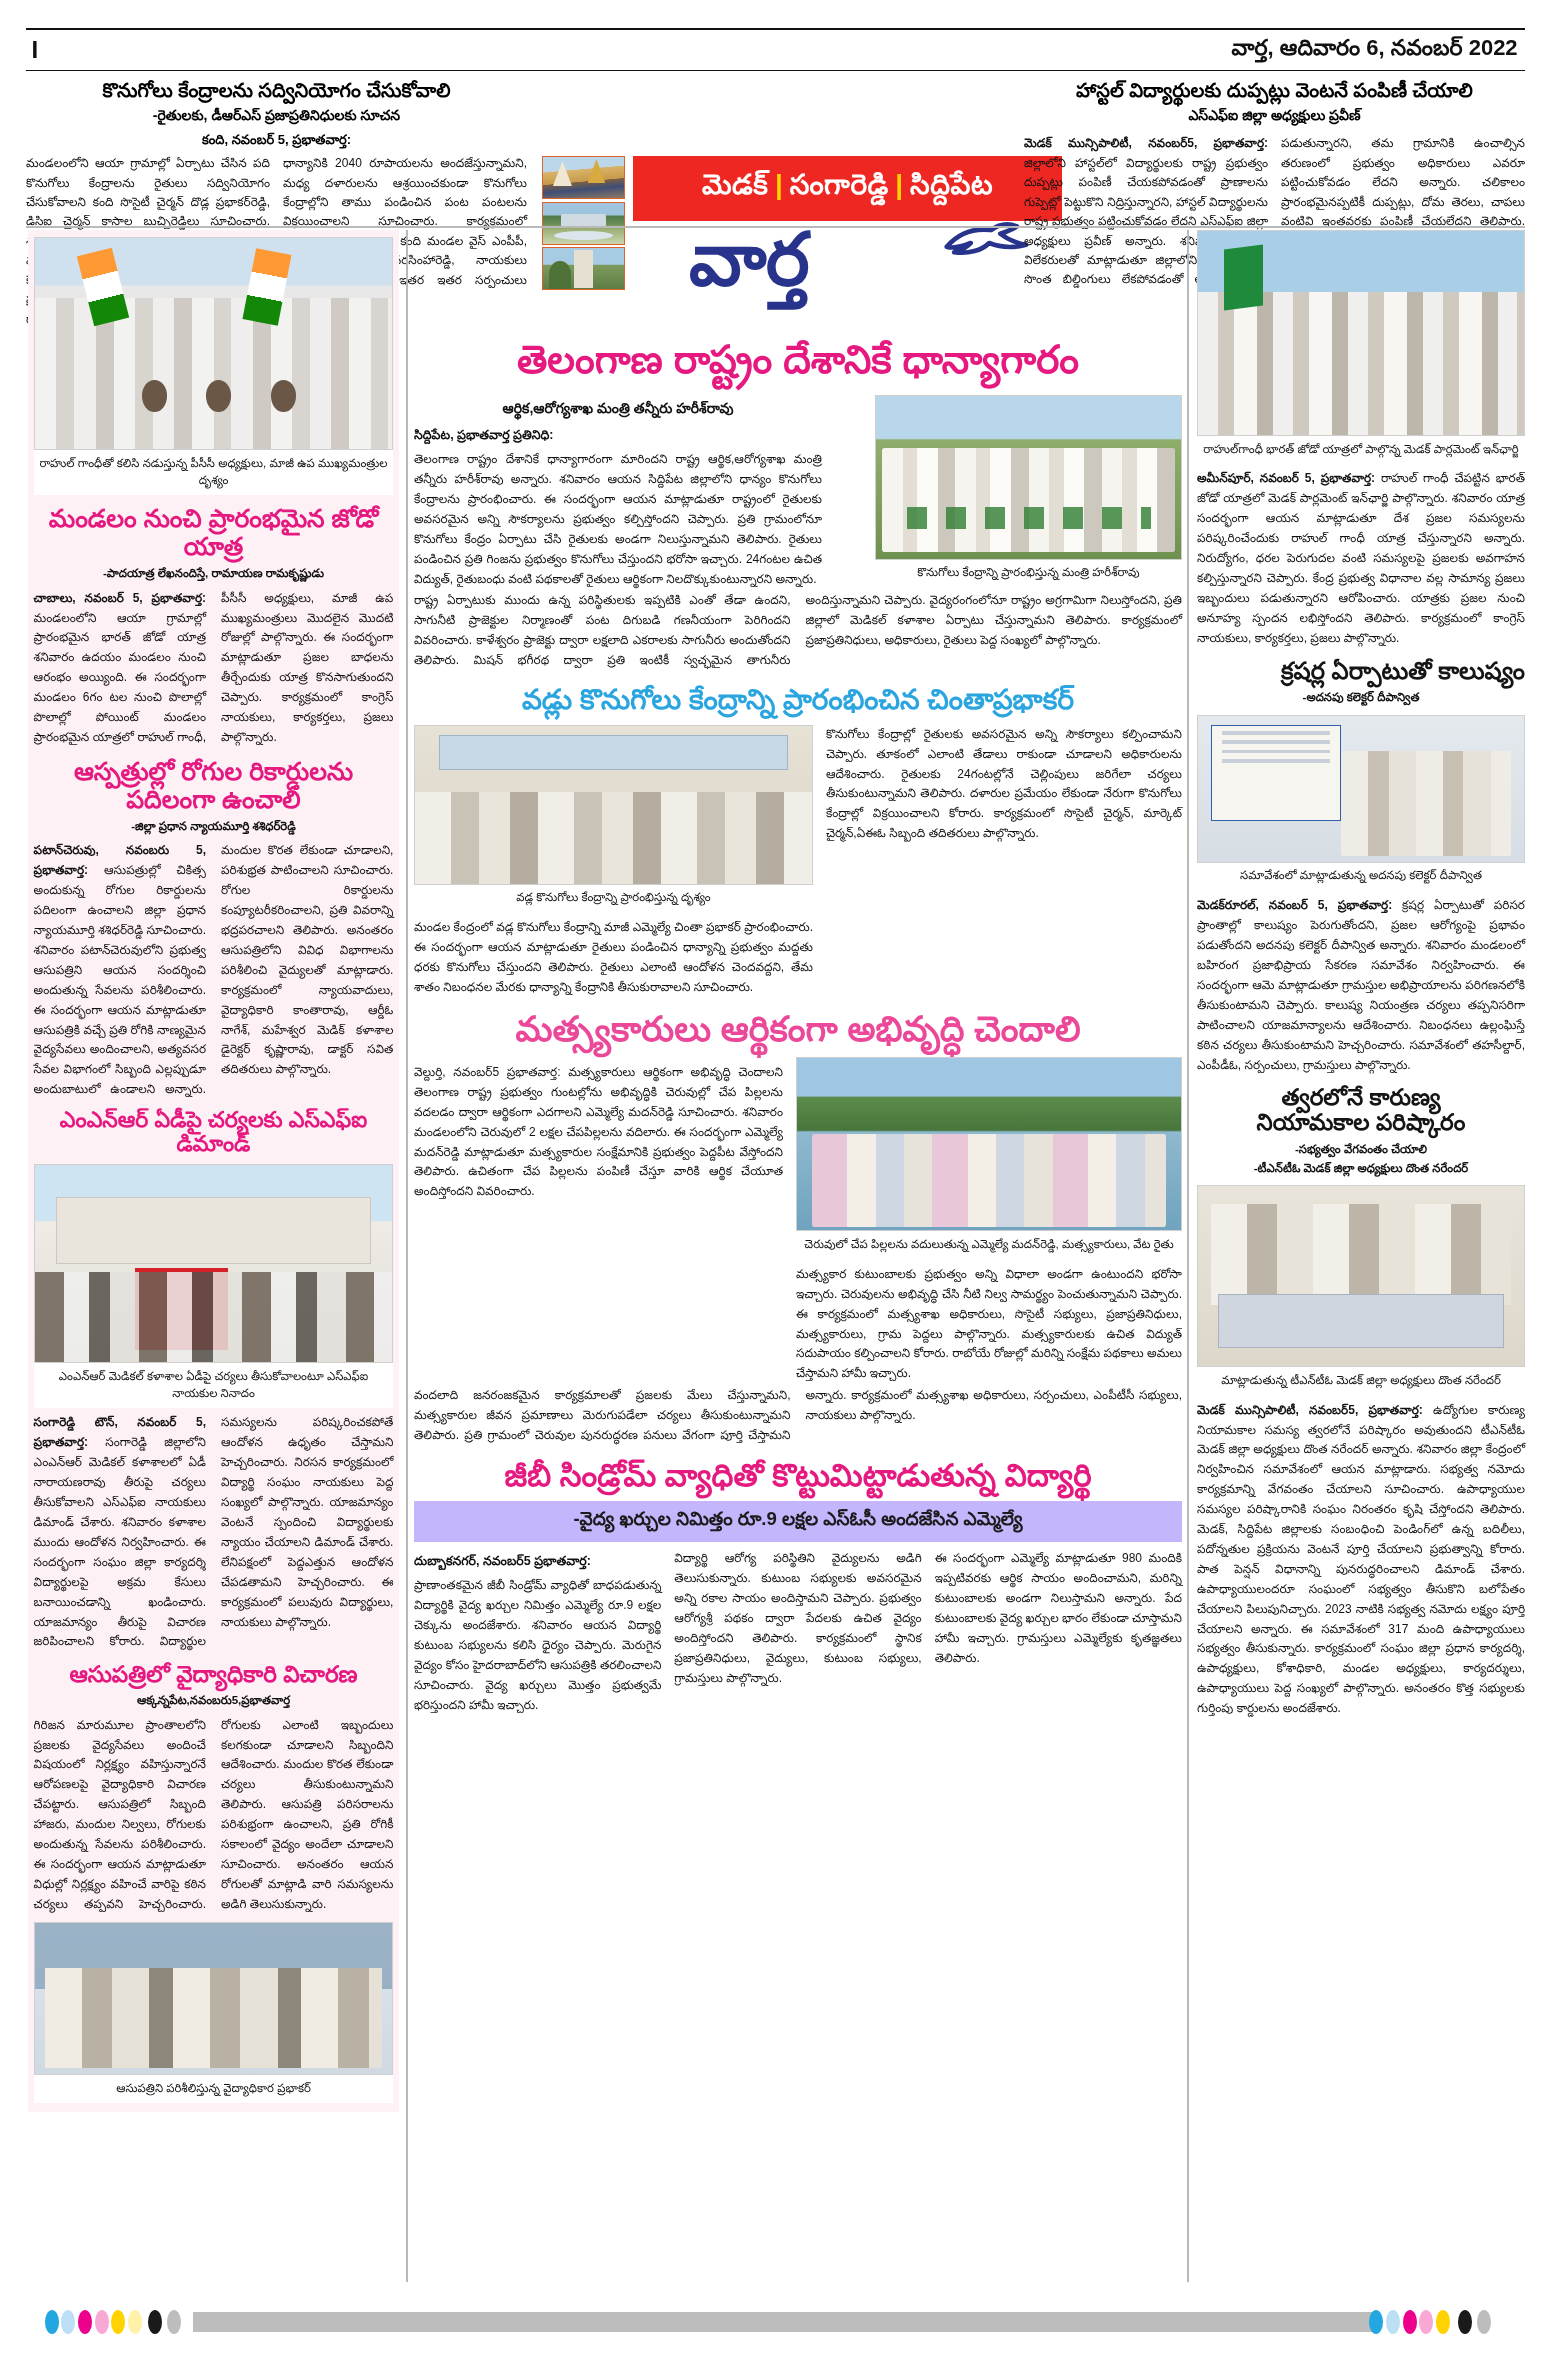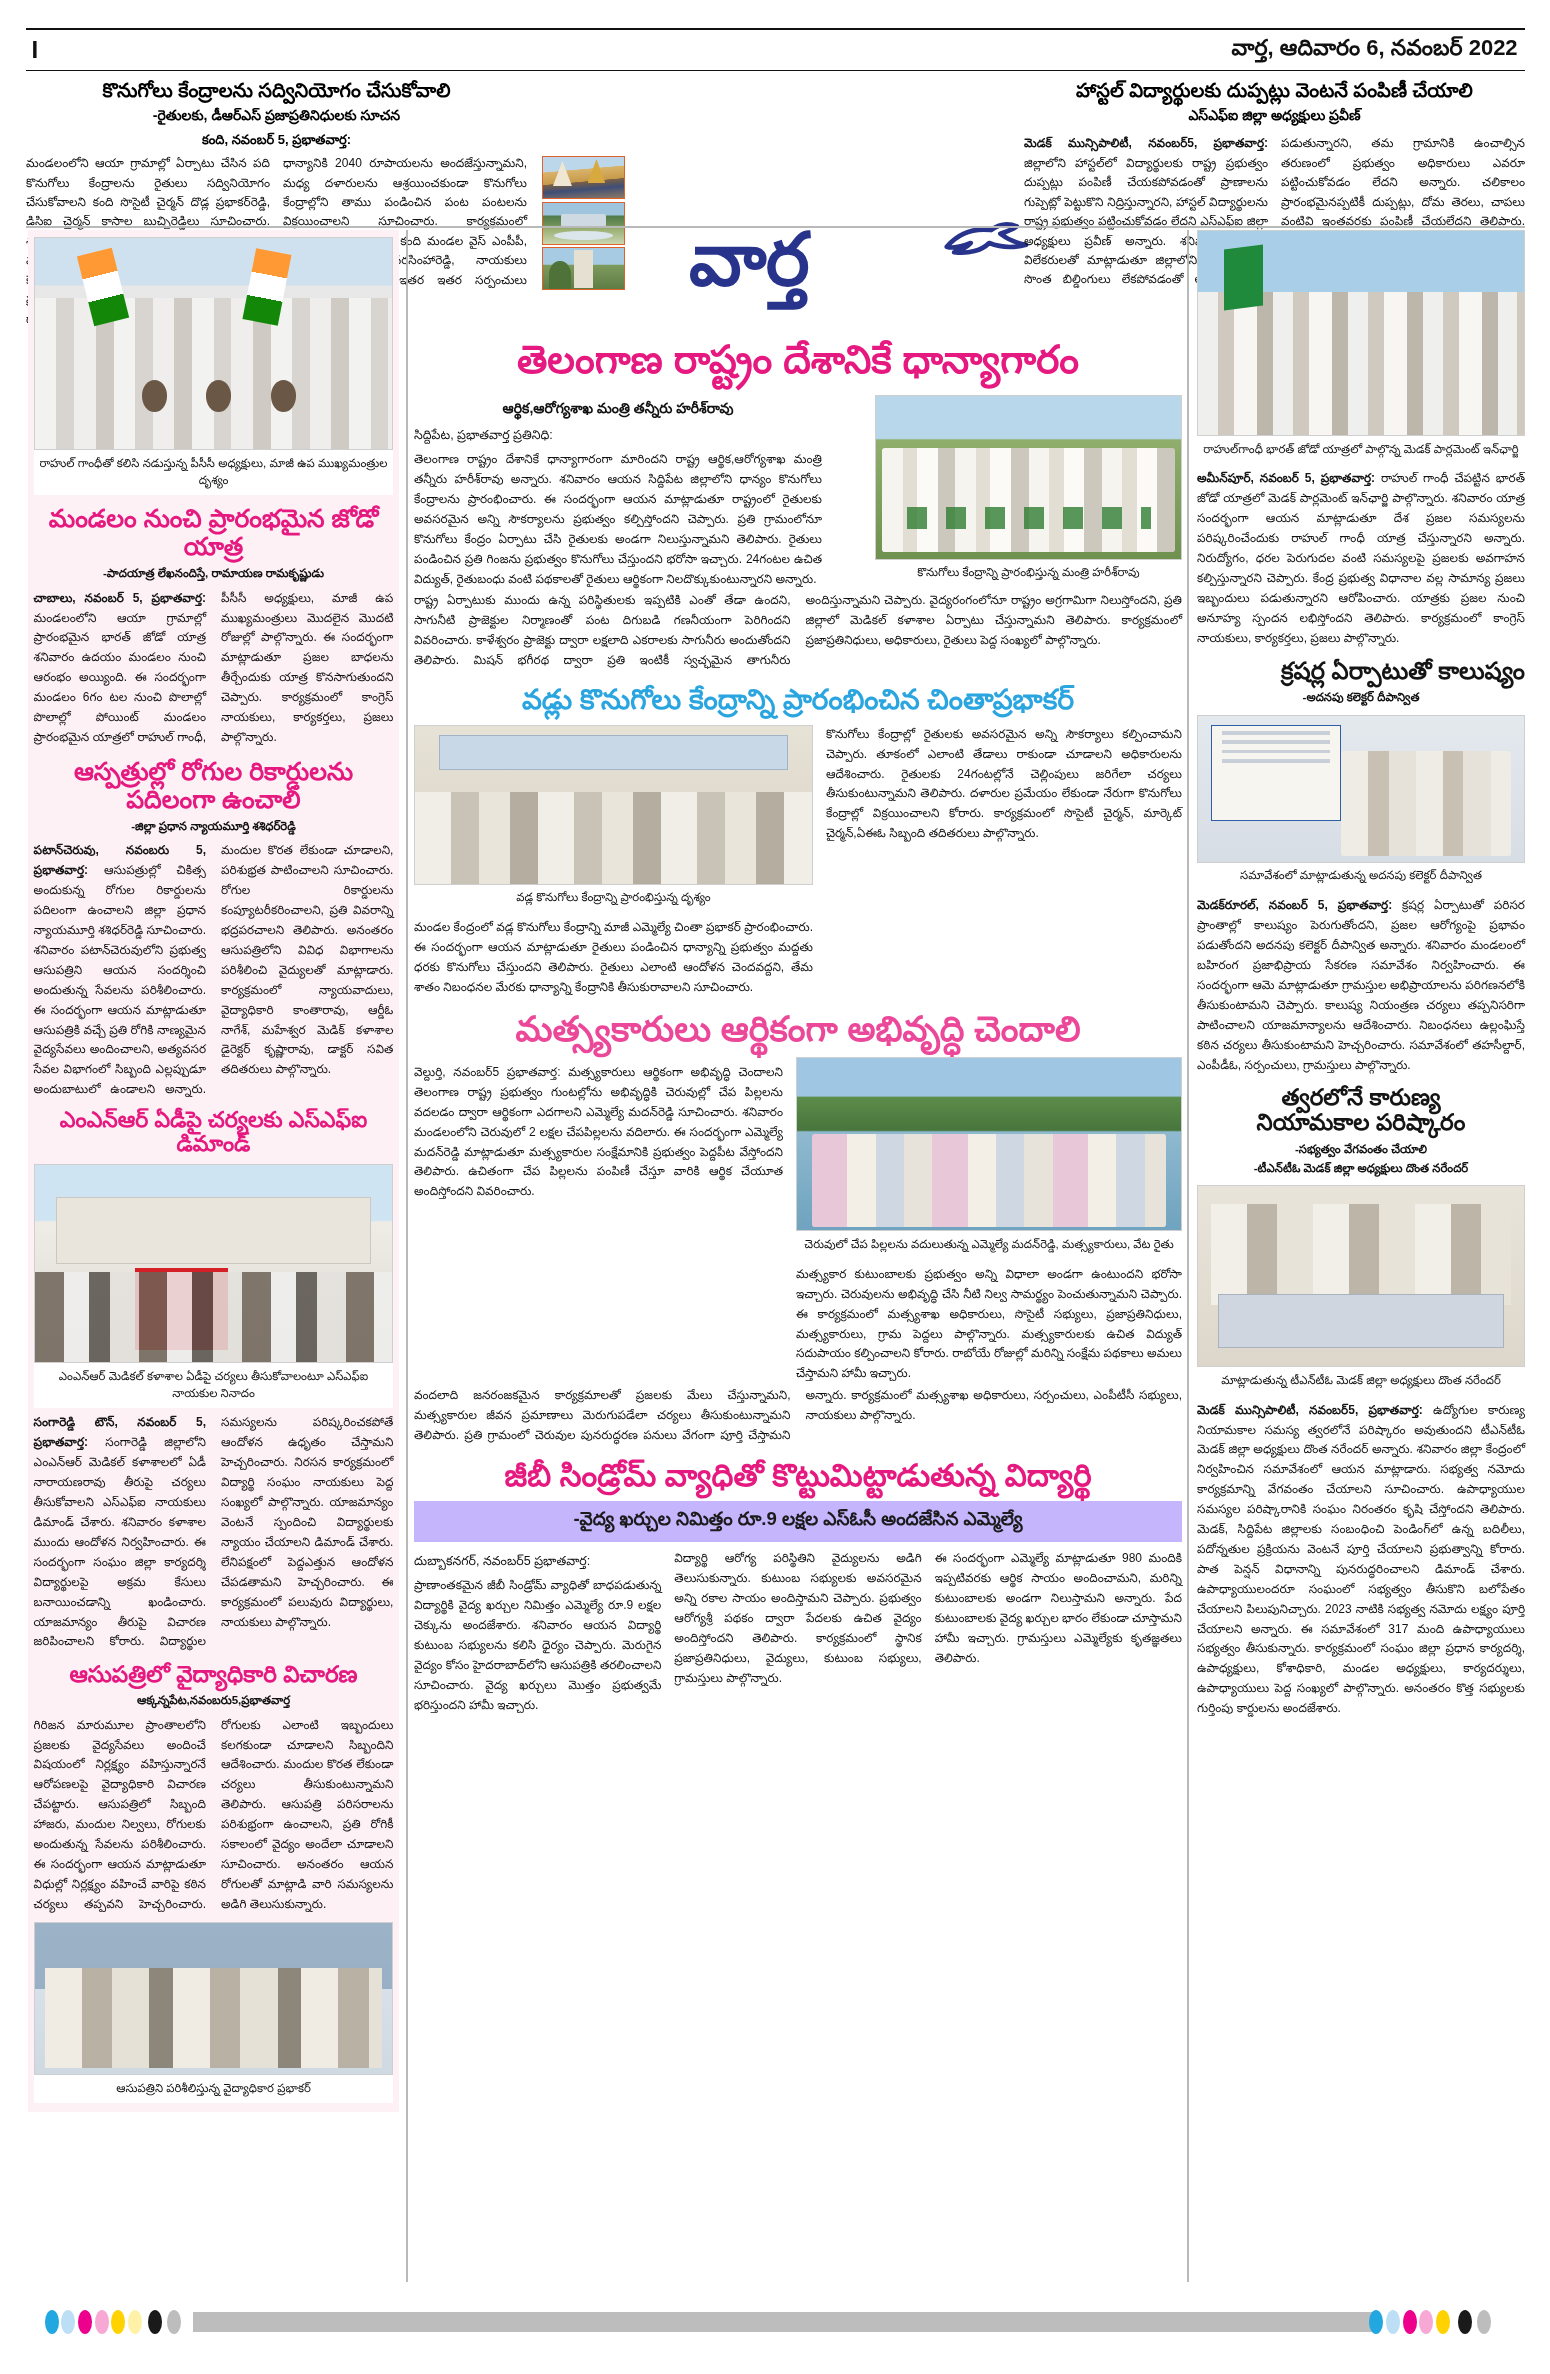--- a/index.html
+++ b/index.html
@@ -65,21 +65,21 @@
 
   .photo { position:relative; overflow:hidden; border:0.9px solid #cfcfcf; }
   .cap { font-size:11.6px; text-align:center; color:#111; line-height:1.45; padding:4.6px 3.7px 6.5px; }
 
   .h-pink  { color:#e5197f; font-weight:700; text-align:center; line-height:1.12; }
   .h-black { color:#151515; font-weight:700; text-align:center; line-height:1.12; }
   .h-blue  { color:#2aa5e0; font-weight:700; text-align:center; line-height:1.12; }
   .h-purple{ color:#ec4899; font-weight:700; text-align:center; line-height:1.12; }
 
   .kicker { font-size:13px; font-weight:700; text-align:center; color:#111; margin-top:5.6px; }
-  .placeline { font-size:12.5px; font-weight:400; text-align:center; color:#111; margin-top:4.6px;}
+  .placeline { font-size:12.5px; font-weight:700; text-align:center; color:#111; margin-top:4.6px;}
   .bodytext { font-size:12px; color:#141414; text-align:justify; line-height:1.66; margin-top:5.6px; }
   .bodytext.two { column-count:2; column-gap:15px; }
 
   .tintbox { background:#fdf1f6; }
 
   .yellowband { background:#c4b5fd; text-align:center; font-size:18.6px; font-weight:700; color:#1b1b1b;
                 padding:7.4px 5.6px; margin-top:7.4px; }
   .greybox { background:#ececec; padding:13px 9.3px; }
   .greybox .lbl { font-size:22px; font-weight:700; color:#111; text-align:center; }
 
@@ -159,20 +159,25 @@
       <div class="hdr-sub">-రైతులకు, డీఆర్‌ఎస్ ప్రజాప్రతినిధులకు సూచన</div>
       <div class="hdr-place">కంది, నవంబర్ 5, ప్రభాతవార్త:</div>
       <div class="hdr-body" style="column-count:2;column-gap:13px;">మండలంలోని ఆయా గ్రామాల్లో ఏర్పాటు చేసిన పది కొనుగోలు కేంద్రాలను రైతులు సద్వినియోగం చేసుకోవాలని కంది సొసైటీ చైర్మన్ దొడ్ల ప్రభాకర్‌రెడ్డి, డిసిఐ చైర్మన్ కాసాల బుచ్చిరెడ్డిలు సూచించారు. శనివారం మండల కేంద్రమైన కందిలో పాటు మండలంలోని కలివేముల, ఇంద్రకరణ్, చిదు కొనుగోలు కేంద్రాలను ప్రారంభించారు. ఈ సందర్భంగా ప్రభాకర్‌రెడ్డి, బుచ్చిరెడ్డిలు మాట్లాడుతూ ఏ గ్రేడ్ ధాన్యానికి 2060 రూపాయలు, కామన్ గ్రూడ్ ధాన్యానికి 2040 రూపాయలను అందజేస్తున్నామని, మధ్య దళారులను ఆశ్రయించకుండా కొనుగోలు కేంద్రాల్లోని తాము పండించిన పంట పంటలను విక్రయించాలని సూచించారు. కార్యక్రమంలో తహసీల్దార్ విజయలక్ష్మి, కంది మండల వైస్ ఎంపీపీ, గ్రామాల్లో చైర్మన్ నరసింహారెడ్డి, నాయకులు శ్రీనివాస్‌రెడ్డి, ఎంపీపీ, ఇతర ఇతర సర్పంచులు పాల్గొన్నారు.</div>
     </div>
 
     <div class="masthead">
       <div class="mh-photos">
         <div class="mh-photo ph1"></div>
         <div class="mh-photo ph2"></div>
         <div class="mh-photo ph3"></div>
+      </div>
+      <div class="mh-red">
+        <div class="mh-red-txt">
+          <span>మెడక్</span><span class="sep">|</span><span>సంగారెడ్డి</span><span class="sep">|</span><span>సిద్దిపేట</span>
+        </div>
       </div>
       <div class="mh-logo">
         <div class="mh-logo-word">వార్త</div>
         <svg class="mh-bird" viewBox="0 0 96 52">
           <path d="M6 30 C20 14 38 10 54 12 C62 6 72 4 82 8 C76 12 70 14 64 16 C72 22 80 26 92 28 C76 32 62 30 52 26 C44 34 30 38 14 36 C22 34 28 30 32 26 C22 30 12 32 6 30 Z" fill="none" stroke="#28348c" stroke-width="5" stroke-linejoin="round"></path>
           <circle cx="76" cy="11" r="2.2" fill="#28348c"></circle>
         </svg>
       </div>
     </div>
 

